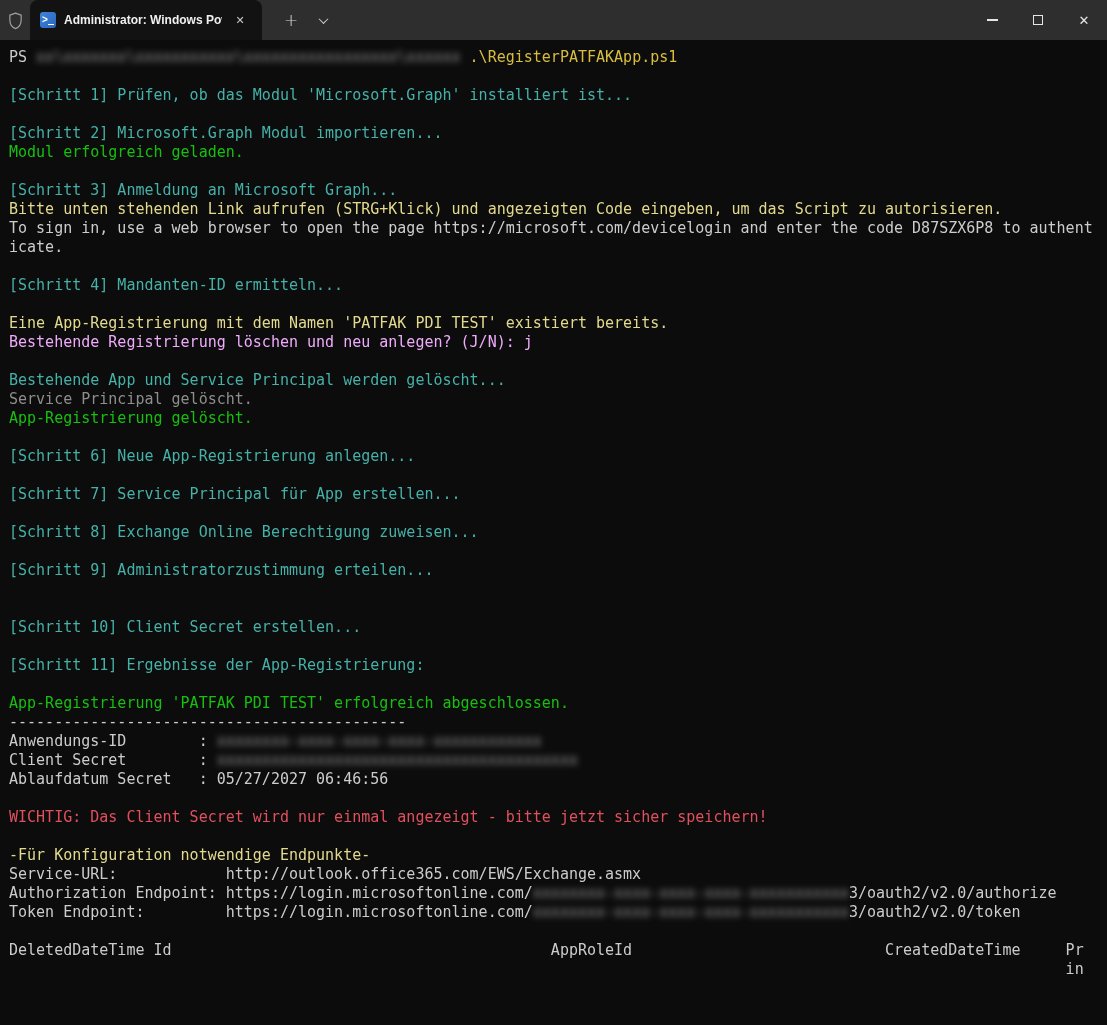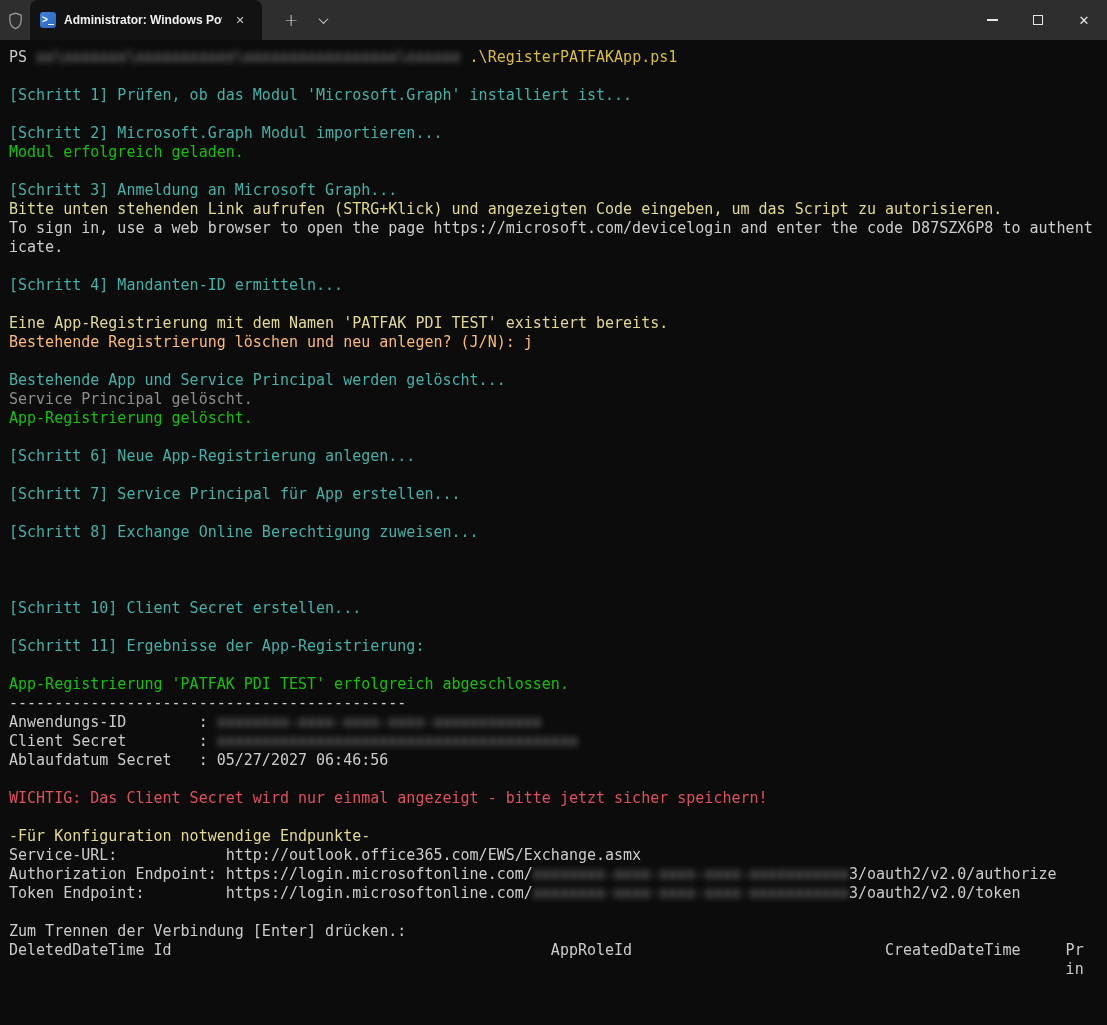--- a/index.html
+++ b/index.html
@@ -117,49 +117,49 @@
       <div class="tline"><span style="color: rgb(23, 192, 15);">Modul erfolgreich geladen.</span></div>
       <div class="tline"><span style="color: rgb(204, 204, 204);"></span></div>
       <div class="tline"><span style="color: rgb(69, 177, 168);">[Schritt 3] Anmeldung an Microsoft Graph...</span></div>
       <div class="tline"><span style="color: rgb(227, 218, 141);">Bitte unten stehenden Link aufrufen (STRG+Klick) und angezeigten Code eingeben, um das Script zu autorisieren.</span></div>
       <div class="tline"><span style="color: rgb(204, 204, 204);">To sign in, use a web browser to open the page https://microsoft.com/devicelogin and enter the code D87SZX6P8 to authent</span></div>
       <div class="tline"><span style="color: rgb(204, 204, 204);">icate.</span></div>
       <div class="tline"><span style="color: rgb(204, 204, 204);"></span></div>
       <div class="tline"><span style="color: rgb(69, 177, 168);">[Schritt 4] Mandanten-ID ermitteln...</span></div>
       <div class="tline"><span style="color: rgb(204, 204, 204);"></span></div>
       <div class="tline"><span style="color: rgb(227, 218, 141);">Eine App-Registrierung mit dem Namen 'PATFAK PDI TEST' existiert bereits.</span></div>
-      <div class="tline"><span style="color: #fdba74;">Bestehende Registrierung löschen und neu anlegen? (J/N): j</span></div>
+      <div class="tline"><span style="color: #f0abfc;">Bestehende Registrierung löschen und neu anlegen? (J/N): j</span></div>
       <div class="tline"><span style="color: rgb(204, 204, 204);"></span></div>
       <div class="tline"><span style="color: rgb(69, 177, 168);">Bestehende App und Service Principal werden gelöscht...</span></div>
       <div class="tline"><span style="color: rgb(142, 142, 142);">Service Principal gelöscht.</span></div>
       <div class="tline"><span style="color: rgb(23, 192, 15);">App-Registrierung gelöscht.</span></div>
       <div class="tline"><span style="color: rgb(204, 204, 204);"></span></div>
       <div class="tline"><span style="color: rgb(69, 177, 168);">[Schritt 6] Neue App-Registrierung anlegen...</span></div>
       <div class="tline"><span style="color: rgb(204, 204, 204);"></span></div>
       <div class="tline"><span style="color: rgb(69, 177, 168);">[Schritt 7] Service Principal für App erstellen...</span></div>
       <div class="tline"><span style="color: rgb(204, 204, 204);"></span></div>
       <div class="tline"><span style="color: rgb(69, 177, 168);">[Schritt 8] Exchange Online Berechtigung zuweisen...</span></div>
       <div class="tline"><span style="color: rgb(204, 204, 204);"></span></div>
+      <div class="tline"><span style="color: rgb(69, 177, 168);">[Schritt 9] Administratorzustimmung erteilen...</span></div>
       <div class="tline"><span style="color: rgb(204, 204, 204);"></span></div>
       <div class="tline"><span style="color: rgb(204, 204, 204);"></span></div>
       <div class="tline"><span style="color: rgb(69, 177, 168);">[Schritt 10] Client Secret erstellen...</span></div>
       <div class="tline"><span style="color: rgb(204, 204, 204);"></span></div>
       <div class="tline"><span style="color: rgb(69, 177, 168);">[Schritt 11] Ergebnisse der App-Registrierung:</span></div>
       <div class="tline"><span style="color: rgb(204, 204, 204);"></span></div>
       <div class="tline"><span style="color: rgb(23, 192, 15);">App-Registrierung 'PATFAK PDI TEST' erfolgreich abgeschlossen.</span></div>
       <div class="tline"><span style="color: rgb(204, 204, 204);">--------------------------------------------</span></div>
       <div class="tline"><span style="color: rgb(204, 204, 204);">Anwendungs-ID        : </span><span class="blur" style="color: rgb(169, 169, 169);">xxxxxxxx-xxxx-xxxx-xxxx-xxxxxxxxxxxx</span></div>
       <div class="tline"><span style="color: rgb(204, 204, 204);">Client Secret        : </span><span class="blur" style="color: rgb(169, 169, 169);">xxxxxxxxxxxxxxxxxxxxxxxxxxxxxxxxxxxxxxxx</span></div>
       <div class="tline"><span style="color: rgb(204, 204, 204); text-align: right;">Ablaufdatum Secret   : 05/27/2027 06:46:56</span></div>
       <div class="tline"><span style="color: rgb(204, 204, 204);"></span></div>
       <div class="tline"><span style="color: rgb(224, 80, 94);">WICHTIG: Das Client Secret wird nur einmal angezeigt - bitte jetzt sicher speichern!</span></div>
       <div class="tline"><span style="color: rgb(204, 204, 204);"></span></div>
       <div class="tline"><span style="color: rgb(227, 218, 141);">-Für Konfiguration notwendige Endpunkte-</span></div>
       <div class="tline"><span style="color: rgb(204, 204, 204);">Service-URL:            http://outlook.office365.com/EWS/Exchange.asmx</span></div>
       <div class="tline"><span style="color: rgb(204, 204, 204);">Authorization Endpoint: https://login.microsoftonline.com/</span><span class="blur" style="color: rgb(169, 169, 169);">xxxxxxxx-xxxx-xxxx-xxxx-xxxxxxxxxxx</span><span style="color: rgb(204, 204, 204);">3/oauth2/v2.0/authorize</span></div>
       <div class="tline"><span style="color: rgb(204, 204, 204);">Token Endpoint:         https://login.microsoftonline.com/</span><span class="blur" style="color: rgb(169, 169, 169);">xxxxxxxx-xxxx-xxxx-xxxx-xxxxxxxxxxx</span><span style="color: rgb(204, 204, 204);">3/oauth2/v2.0/token</span></div>
       <div class="tline"><span style="color: rgb(204, 204, 204);"></span></div>
-      <div class="tline"><span style="color: rgb(204, 204, 204);">Zum Trennen der Verbindung [Enter] drücken.:</span></div>
       <div class="tline"><span style="color: rgb(204, 204, 204);">DeletedDateTime Id</span><span style="color: rgb(204, 204, 204);">                                          AppRoleId</span><span style="color: rgb(204, 204, 204);">                            CreatedDateTime</span><span style="color: rgb(204, 204, 204);">     Pr</span></div>
       <div class="tline"><span style="color: rgb(204, 204, 204);">                                                                                                                     in</span></div>
     </div>
 
 </div>
 
 </body></html>

